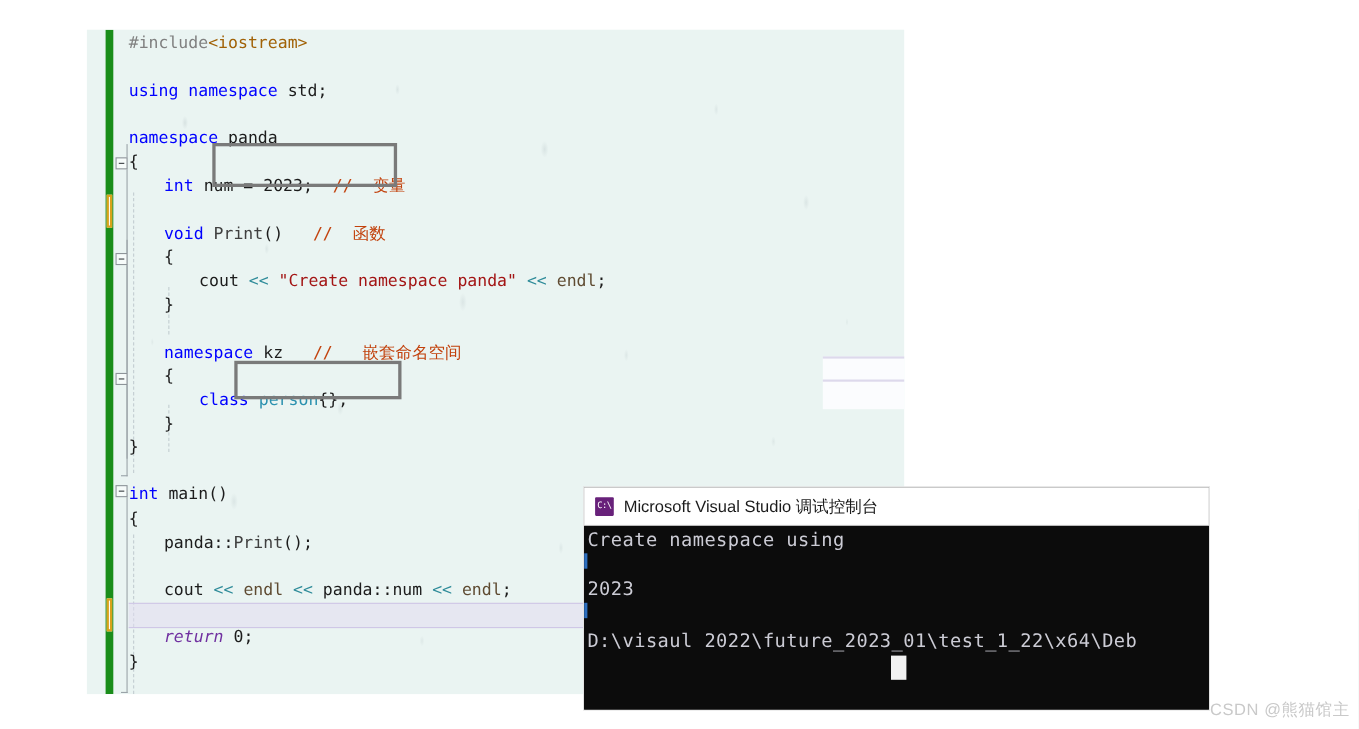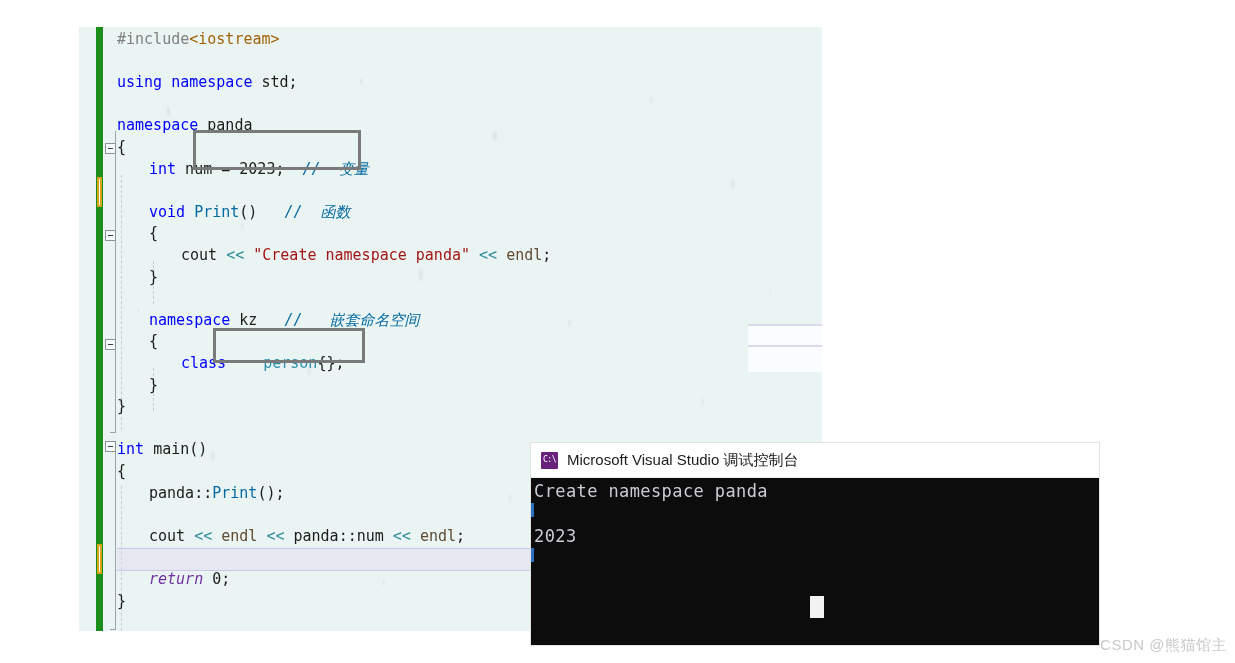--- a/index.html
+++ b/index.html
@@ -82,25 +82,25 @@
     font-size:15px;
     line-height:21.6px;
     white-space:pre;
     color:#222222;
   }
   .ln{position:absolute; left:0; white-space:pre;}
   .kw{color:#0000ff;text-align:center;}
   .pp{color:#808080;}
   .ppinc{color:#a16207;}
   .str{color:#a31515;}
-  .cmt{color:#0369a1;font-style:italic;}
+  .cmt{color:#c2410c;}
   .op{color:#2e8b99;}
-  .fn{color:#0369a1;text-align:center;}
+  .fn{color:#404040;text-align:center;}
   .var{color:#5f4b32;}
-  .ty{color:#2b91af;margin-left:28px;}
+  .ty{color:#2b91af;}
   .pur{color:#7030a0;font-style:italic;}
   .pln{color:#1c1c1c;}
 
   
   .hl-box{
     position:absolute;
     border:3px solid #7a7a7a;
     box-sizing:border-box;
     background:transparent;
   }
@@ -225,19 +225,20 @@
 <div id="console">
   <div id="console-title">
     <div id="console-icon">
       <span>C:\</span>
     </div>
     <div id="console-title-text">Microsoft Visual Studio 调试控制台</div>
   </div>
   <div id="console-body">
     <div class="edge-pix" style="left:0;top:25px;width:3px;height:14px;"></div>
     <div class="edge-pix" style="left:0;top:70px;width:3px;height:14px;"></div>
-    <div class="cline" id="cl0" style="top:3px;">Create namespace panda</div>
+    <div class="cline" id="cl0" style="top:3px;">Create namespace using</div>
     <div class="cline" id="cl2" style="top:48px;">2023</div>
+    <div class="cline" id="cl4" style="top:95px;">D:\visaul 2022\future_2023_01\test_1_22\x64\Deb</div>
     <div id="cursor-block" style="left:279px;top:118px;"></div>
   </div>
 </div>
 
 <div id="watermark">CSDN @熊猫馆主</div>
 
 </body></html>

